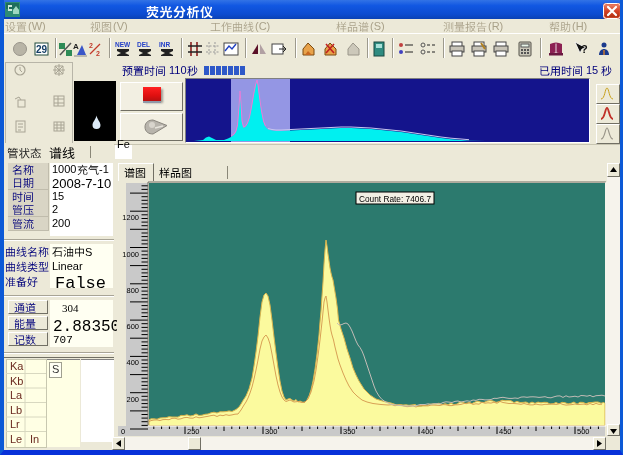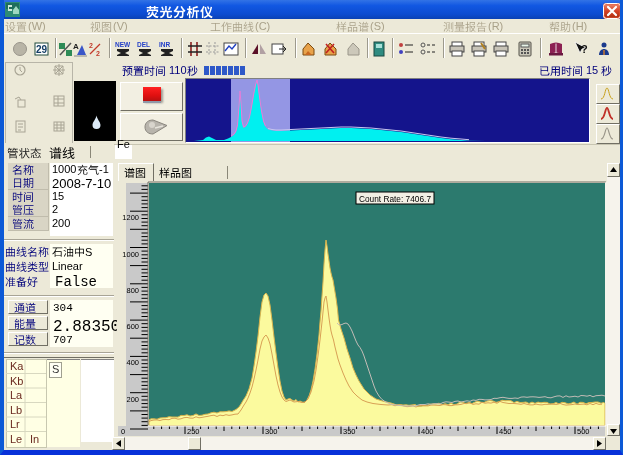--- a/index.html
+++ b/index.html
@@ -323,28 +323,28 @@
       <path transform="translate(0,11.0)" d="M0.7 -8.4V-7.7H3.9C3.3 -5.6 2 -3.5 0.3 -2.2C0.5 -2.1 0.7 -1.8 0.8 -1.6C1.5 -2.2 2.2 -2.9 2.7 -3.6V0.9H3.4V0.1H8.8V0.8H9.6V-4.7H3.4C4 -5.6 4.4 -6.7 4.8 -7.7H10.3V-8.4ZM3.4 -0.6V-4H8.8V-0.6Z M12 -8.5C12.8 -8.2 13.7 -7.7 14.1 -7.3L14.6 -7.9C14.1 -8.3 13.2 -8.8 12.5 -9.1ZM11.5 -5.5C12.2 -5.2 13.1 -4.7 13.5 -4.3L13.9 -4.9C13.5 -5.3 12.6 -5.8 11.9 -6.1ZM11.8 0.2 12.5 0.7C13 -0.2 13.7 -1.4 14.2 -2.4L13.7 -2.9C13.1 -1.8 12.4 -0.5 11.8 0.2ZM17.7 -0.5H15.8V-3.1H17.7ZM18.4 -0.5V-3.1H20.4V-0.5ZM15.1 -6.9V0.8H15.8V0.2H20.4V0.8H21.1V-6.9H18.4V-9.2H17.7V-6.9ZM17.7 -3.8H15.8V-6.2H17.7ZM18.4 -3.8V-6.2H20.4V-3.8Z M27.1 -9.2V-7.2H23.1V-2.1H23.8V-2.8H27.1V0.8H27.9V-2.8H31.1V-2.1H31.9V-7.2H27.9V-9.2ZM23.8 -3.5V-6.5H27.1V-3.5ZM31.1 -3.5H27.9V-6.5H31.1Z" fill="#000"></path>
     </svg>
 <div class="txt" style="left:85px;top:246px;font-size:11px;color:#000">S</div>
 <svg class="ab" style="left:5px;top:260px;" width="45" height="14">
       <path transform="translate(0,11.0)" d="M6.4 -9.1V-7H4.5V-9.1H3.8V-7H1.1V0.9H1.8V0.2H9.2V0.8H9.9V-7H7.1V-9.1ZM1.8 -0.6V-3.1H3.8V-0.6ZM9.2 -0.6H7.1V-3.1H9.2ZM4.5 -0.6V-3.1H6.4V-0.6ZM1.8 -3.8V-6.3H3.8V-3.8ZM9.2 -3.8H7.1V-6.3H9.2ZM4.5 -3.8V-6.3H6.4V-3.8Z M11.6 -0.6 11.8 0.1C12.8 -0.2 14.1 -0.5 15.4 -0.9L15.3 -1.5C13.9 -1.2 12.5 -0.8 11.6 -0.6ZM18.7 -8.6C19.3 -8.3 20 -7.9 20.4 -7.6L20.8 -8.1C20.4 -8.4 19.7 -8.8 19.2 -9ZM11.8 -4.7C11.9 -4.8 12.2 -4.8 13.6 -5C13.1 -4.3 12.7 -3.7 12.4 -3.5C12.1 -3 11.8 -2.8 11.6 -2.7C11.7 -2.5 11.8 -2.2 11.9 -2C12.1 -2.2 12.4 -2.3 15.2 -2.8C15.2 -3 15.2 -3.3 15.2 -3.4L12.9 -3C13.8 -4 14.6 -5.3 15.4 -6.5L14.7 -6.9C14.5 -6.5 14.3 -6.1 14 -5.7L12.6 -5.5C13.2 -6.5 13.9 -7.7 14.4 -8.9L13.7 -9.2C13.2 -7.9 12.4 -6.4 12.2 -6.1C11.9 -5.7 11.7 -5.4 11.5 -5.4C11.6 -5.2 11.7 -4.8 11.8 -4.7ZM20.8 -3.8C20.4 -3.1 19.7 -2.4 19 -1.9C18.8 -2.5 18.6 -3.2 18.5 -4.1L21.4 -4.6L21.2 -5.3L18.4 -4.7C18.3 -5.2 18.3 -5.7 18.3 -6.3L21 -6.7L20.9 -7.3L18.2 -6.9C18.2 -7.7 18.2 -8.4 18.2 -9.2H17.4C17.5 -8.4 17.5 -7.6 17.5 -6.8L15.8 -6.6L15.9 -5.9L17.6 -6.1C17.6 -5.6 17.6 -5.1 17.7 -4.6L15.5 -4.2L15.7 -3.5L17.8 -3.9C17.9 -3 18.1 -2.1 18.4 -1.4C17.4 -0.8 16.3 -0.3 15.2 0C15.4 0.2 15.6 0.5 15.7 0.7C16.7 0.3 17.7 -0.2 18.6 -0.8C19.1 0.2 19.7 0.8 20.4 0.8C21.2 0.8 21.4 0.5 21.6 -0.7C21.4 -0.8 21.2 -1 21 -1.1C21 -0.1 20.8 0.1 20.5 0.1C20 0.1 19.6 -0.4 19.2 -1.2C20.1 -1.9 20.9 -2.7 21.4 -3.5Z M30.2 -9C30 -8.6 29.5 -7.9 29.1 -7.5L29.7 -7.2C30.1 -7.6 30.6 -8.2 31 -8.8ZM24 -8.7C24.5 -8.2 25 -7.6 25.2 -7.2L25.9 -7.5C25.6 -7.9 25.1 -8.5 24.7 -9ZM27.1 -9.2V-7.1H22.8V-6.4H26.5C25.6 -5.4 24.1 -4.6 22.6 -4.2C22.8 -4.1 23 -3.8 23.1 -3.6C24.6 -4.1 26.1 -5 27.1 -6.1V-4.2H27.8V-5.9C29.3 -5.2 30.9 -4.3 31.8 -3.7L32.2 -4.3C31.3 -4.9 29.7 -5.7 28.3 -6.4H32.3V-7.1H27.8V-9.2ZM27.1 -3.9C27.1 -3.5 27 -3.1 26.9 -2.7H22.8V-2H26.6C26.1 -0.9 25 -0.2 22.5 0.2C22.7 0.4 22.9 0.7 22.9 0.9C25.7 0.4 26.9 -0.6 27.5 -2C28.3 -0.4 29.9 0.5 32.1 0.9C32.2 0.7 32.4 0.3 32.6 0.2C30.6 -0.1 29.1 -0.8 28.3 -2H32.3V-2.7H27.7C27.8 -3.1 27.9 -3.5 27.9 -3.9Z M40 -8.6V-4.9H40.7V-8.6ZM42.1 -9.2V-4.2C42.1 -4.1 42.1 -4 41.9 -4C41.7 -4 41.2 -4 40.5 -4C40.6 -3.8 40.7 -3.5 40.8 -3.3C41.5 -3.3 42.1 -3.3 42.4 -3.5C42.7 -3.6 42.8 -3.8 42.8 -4.2V-9.2ZM37.3 -8.1V-6.5H35.9V-6.6V-8.1ZM33.8 -6.5V-5.9H35.1C35 -5.1 34.7 -4.3 33.7 -3.7C33.8 -3.6 34.1 -3.3 34.2 -3.2C35.3 -3.9 35.7 -4.9 35.8 -5.9H37.3V-3.5H38V-5.9H39.3V-6.5H38V-8.1H39.1V-8.8H34.1V-8.1H35.2V-6.6V-6.5ZM38.2 -3.7V-2.4H34.7V-1.7H38.2V-0.2H33.5V0.5H43.5V-0.2H38.9V-1.7H42.3V-2.4H38.9V-3.7Z" fill="#00007B"></path>
     </svg>
 <div class="txt" style="left:52px;top:260px;font-size:11px;color:#000">Linear</div>
 <svg class="ab" style="left:5px;top:275px;" width="34" height="14">
       <path transform="translate(0,11.0)" d="M6.7 -8.9C7 -8.4 7.4 -7.7 7.5 -7.3L8.2 -7.6C8 -8 7.7 -8.7 7.3 -9.1ZM0.5 -8.4C1.1 -7.7 1.8 -6.6 2.1 -6L2.8 -6.3C2.5 -7 1.8 -8 1.2 -8.7ZM0.6 -0 1.3 0.3C1.8 -0.7 2.4 -2.1 2.9 -3.3L2.3 -3.7C1.7 -2.4 1.1 -0.9 0.6 -0ZM4.7 -4.4H7.1V-2.8H4.7ZM4.7 -5V-6.6H7.1V-5ZM4.9 -9.1C4.4 -7.4 3.4 -5.8 2.4 -4.8C2.5 -4.6 2.8 -4.4 2.9 -4.2C3.3 -4.7 3.7 -5.2 4 -5.7V0.9H4.7V0.1H10.5V-0.6H7.8V-2.2H10V-2.8H7.8V-4.4H10V-5H7.8V-6.6H10.2V-7.2H4.9C5.2 -7.8 5.4 -8.4 5.6 -9ZM4.7 -2.2H7.1V-0.6H4.7Z M18.6 -7.6C18.1 -7 17.3 -6.5 16.5 -6.1C15.7 -6.5 15.1 -6.9 14.6 -7.5L14.7 -7.6ZM15.1 -9.3C14.5 -8.3 13.5 -7.2 11.9 -6.4C12 -6.3 12.3 -6 12.4 -5.9C13 -6.2 13.6 -6.6 14.1 -7C14.5 -6.5 15.1 -6.1 15.7 -5.7C14.4 -5.1 12.8 -4.7 11.4 -4.5C11.5 -4.3 11.6 -4 11.7 -3.8C13.3 -4.1 15 -4.6 16.5 -5.3C17.9 -4.6 19.5 -4.2 21.2 -3.9C21.3 -4.2 21.5 -4.5 21.7 -4.6C20.1 -4.8 18.5 -5.2 17.3 -5.7C18.3 -6.3 19.2 -7.1 19.8 -8L19.4 -8.3L19.2 -8.3H15.3C15.5 -8.5 15.7 -8.8 15.9 -9.1ZM13.7 -1.5H16.1V-0.2H13.7ZM13.7 -2.1V-3.3H16.1V-2.1ZM19.3 -1.5V-0.2H16.9V-1.5ZM19.3 -2.1H16.9V-3.3H19.3ZM12.9 -3.9V0.9H13.7V0.5H19.3V0.8H20.1V-3.9Z M22.7 -3.2C23.3 -2.8 24 -2.3 24.5 -1.9C23.9 -0.9 23.2 -0.2 22.3 0.3C22.5 0.4 22.7 0.7 22.8 0.8C23.7 0.3 24.5 -0.4 25.1 -1.4C25.6 -0.9 26 -0.5 26.3 -0.2L26.8 -0.8C26.5 -1.2 26 -1.6 25.5 -2.1C26.1 -3.3 26.5 -4.9 26.7 -6.9L26.2 -7L26.1 -7H24.4C24.5 -7.7 24.7 -8.5 24.8 -9.2L24 -9.2C24 -8.5 23.8 -7.7 23.7 -7H22.5V-6.3H23.5C23.3 -5.1 23 -4 22.7 -3.2ZM25.9 -6.3C25.7 -4.8 25.4 -3.5 24.9 -2.5C24.5 -2.9 24 -3.2 23.6 -3.5C23.8 -4.3 24 -5.3 24.2 -6.3ZM29.3 -5.8V-4.5H26.7V-3.8H29.3V-0C29.3 0.1 29.2 0.2 29.1 0.2C28.9 0.2 28.3 0.2 27.6 0.2C27.7 0.4 27.9 0.7 27.9 0.9C28.8 0.9 29.3 0.8 29.6 0.7C29.9 0.6 30.1 0.4 30.1 -0V-3.8H32.5V-4.5H30.1V-5.7C30.8 -6.3 31.6 -7.2 32.2 -8.1L31.7 -8.4L31.5 -8.4H27.2V-7.7H31C30.5 -7.1 29.9 -6.3 29.3 -5.8Z" fill="#00007B"></path>
     </svg>
-<div class="txt" style="left:55px;top:274px;font-size:14px;font-family:'Liberation Mono',monospace;color:#000">False</div>
+<div class="txt" style="left:55px;top:274px;font-size:17px;font-family:'Liberation Mono',monospace;color:#000">False</div>
 <div class="ab" style="left:4px;top:295px;width:110px;height:1px;background:#A8A496;border-bottom:1px solid #fff"></div>
 <div class="ab" style="left:50px;top:300px;width:63px;height:47px;background:#FFFFF2"></div>
 <div class="ab raised" style="left:8px;top:300px;width:40px;height:14px;background:#ECE9D8;box-sizing:border-box"></div>
 <svg class="ab" style="left:14px;top:301px;" width="23" height="14">
       <path transform="translate(0,11.0)" d="M0.7 -8.4C1.4 -7.8 2.2 -7 2.6 -6.5L3.2 -7C2.8 -7.5 1.9 -8.2 1.3 -8.8ZM2.8 -5.1H0.5V-4.4H2.1V-1.2C1.6 -1 1 -0.5 0.5 0.1L0.9 0.7C1.5 -0 2 -0.6 2.4 -0.6C2.7 -0.6 3.1 -0.3 3.5 0C4.3 0.5 5.2 0.6 6.6 0.6C7.7 0.6 9.7 0.5 10.4 0.5C10.4 0.3 10.6 -0 10.6 -0.2C9.5 -0.1 7.9 -0 6.6 -0C5.3 -0 4.4 -0.1 3.7 -0.6C3.3 -0.8 3 -1.1 2.8 -1.2ZM4 -8.8V-8.2H8.8C8.3 -7.9 7.7 -7.5 7.1 -7.2C6.5 -7.5 6 -7.7 5.5 -7.9L5 -7.4C5.7 -7.2 6.6 -6.8 7.2 -6.5H4V-0.8H4.7V-2.6H6.7V-0.8H7.3V-2.6H9.3V-1.5C9.3 -1.4 9.3 -1.4 9.2 -1.3C9 -1.3 8.5 -1.3 8 -1.4C8.1 -1.2 8.2 -0.9 8.2 -0.7C9 -0.7 9.4 -0.7 9.7 -0.9C10 -1 10.1 -1.1 10.1 -1.5V-6.5H8.6C8.4 -6.6 8.1 -6.8 7.8 -6.9C8.6 -7.3 9.5 -7.9 10.1 -8.5L9.6 -8.8L9.4 -8.8ZM9.3 -5.9V-4.8H7.3V-5.9ZM4.7 -4.3H6.7V-3.2H4.7ZM4.7 -4.8V-5.9H6.7V-4.8ZM9.3 -4.3V-3.2H7.3V-4.3Z M11.7 -8.4C12.3 -7.9 13 -7.1 13.3 -6.6L13.9 -7C13.6 -7.5 12.9 -8.3 12.3 -8.8ZM15.9 -4.1H19.7V-3.1H15.9ZM15.9 -2.5H19.7V-1.6H15.9ZM15.9 -5.6H19.7V-4.6H15.9ZM15.2 -6.1V-1H20.5V-6.1H17.8C17.9 -6.4 18.1 -6.8 18.2 -7.1H21.4V-7.7H19.3C19.6 -8.1 19.9 -8.6 20.1 -9L19.4 -9.2C19.2 -8.8 18.9 -8.2 18.5 -7.7H16.4L17 -8C16.9 -8.4 16.5 -8.9 16.2 -9.3L15.6 -9C15.9 -8.6 16.2 -8.1 16.4 -7.7H14.4V-7.1H17.4C17.3 -6.8 17.2 -6.4 17.1 -6.1ZM13.8 -5.3H11.6V-4.6H13.1V-1.1C12.7 -1 12.1 -0.5 11.5 0.1L12 0.7C12.5 0 13.1 -0.6 13.5 -0.6C13.7 -0.6 14.1 -0.2 14.5 0C15.3 0.5 16.2 0.6 17.5 0.6C18.6 0.6 20.5 0.5 21.4 0.5C21.4 0.3 21.5 -0.1 21.6 -0.3C20.5 -0.1 18.9 -0.1 17.6 -0.1C16.3 -0.1 15.4 -0.1 14.7 -0.5C14.3 -0.8 14.1 -1 13.8 -1.1Z" fill="#00007B"></path>
     </svg>
-<div class="txt" style="left:53px;top:302px;font-size:11px;font-family:Liberation Mono, monospace;color:#000">304</div>
+<div class="txt" style="left:62px;top:302px;font-size:11px;font-family:Liberation Serif, serif;color:#000">304</div>
 <div class="ab raised" style="left:8px;top:315.8px;width:40px;height:14px;background:#ECE9D8;box-sizing:border-box"></div>
 <svg class="ab" style="left:14px;top:316.8px;" width="23" height="14">
       <path transform="translate(0,11.0)" d="M4.3 -4.7V-3.7H1.8V-4.7ZM1.1 -5.3V0.8H1.8V-1.4H4.3V-0C4.3 0.1 4.2 0.2 4.1 0.2C3.9 0.2 3.5 0.2 2.9 0.1C3 0.3 3.1 0.6 3.2 0.8C3.9 0.8 4.3 0.8 4.6 0.7C4.9 0.6 5 0.4 5 -0V-5.3ZM1.8 -3.1H4.3V-2H1.8ZM9.5 -8.4C8.8 -8 7.8 -7.6 6.8 -7.3V-9.2H6.1V-5.5C6.1 -4.6 6.3 -4.4 7.3 -4.4C7.6 -4.4 9.1 -4.4 9.3 -4.4C10.2 -4.4 10.4 -4.8 10.5 -6.1C10.3 -6.1 10 -6.3 9.8 -6.4C9.8 -5.3 9.7 -5.1 9.3 -5.1C8.9 -5.1 7.6 -5.1 7.4 -5.1C6.9 -5.1 6.8 -5.2 6.8 -5.5V-6.7C7.9 -7 9.1 -7.4 10 -7.8ZM9.6 -3.5C8.9 -3.1 7.8 -2.6 6.8 -2.3V-4.1H6.1V-0.3C6.1 0.5 6.3 0.8 7.4 0.8C7.6 0.8 9.1 0.8 9.4 0.8C10.3 0.8 10.5 0.4 10.6 -1.1C10.4 -1.1 10.1 -1.3 9.9 -1.4C9.9 -0.1 9.8 0.1 9.3 0.1C9 0.1 7.7 0.1 7.4 0.1C6.9 0.1 6.8 0 6.8 -0.3V-1.7C7.9 -2 9.2 -2.4 10.1 -2.9ZM0.9 -6.1C1.1 -6.2 1.5 -6.3 4.6 -6.5C4.7 -6.3 4.8 -6.1 4.9 -5.9L5.5 -6.2C5.3 -6.8 4.6 -7.8 4 -8.6L3.4 -8.3C3.7 -7.9 4 -7.5 4.3 -7L1.7 -6.9C2.2 -7.5 2.7 -8.2 3.1 -9L2.3 -9.2C2 -8.4 1.4 -7.5 1.2 -7.3C1 -7 0.8 -6.9 0.7 -6.8C0.8 -6.6 0.9 -6.3 0.9 -6.1Z M13.7 -7.3H19.3V-6.7H13.7ZM13.7 -8.4H19.3V-7.8H13.7ZM13 -8.9V-6.2H20V-8.9ZM11.6 -5.7V-5.1H21.4V-5.7ZM13.5 -3H16.1V-2.3H13.5ZM16.8 -3H19.6V-2.3H16.8ZM13.5 -4.1H16.1V-3.5H13.5ZM16.8 -4.1H19.6V-3.5H16.8ZM11.5 0V0.6H21.5V0H16.8V-0.7H20.6V-1.2H16.8V-1.9H20.4V-4.6H12.8V-1.9H16.1V-1.2H12.4V-0.7H16.1V0Z" fill="#00007B"></path>
     </svg>
 <div class="txt" style="left:53px;top:317.8px;font-size:16px;font-family:Liberation Mono, monospace;color:#000">2.88350</div>
 <div class="ab raised" style="left:8px;top:331.6px;width:40px;height:14px;background:#ECE9D8;box-sizing:border-box"></div>
 <svg class="ab" style="left:14px;top:332.6px;" width="23" height="14">
       <path transform="translate(0,11.0)" d="M1.4 -8.5C2 -7.9 2.8 -7.2 3.1 -6.7L3.7 -7.2C3.3 -7.7 2.5 -8.4 1.9 -8.9ZM0.5 -5.7V-5H2.3V-1C2.3 -0.4 2 -0.1 1.8 0.1C1.9 0.2 2.1 0.5 2.2 0.6C2.4 0.4 2.6 0.2 4.5 -1.1C4.4 -1.2 4.3 -1.5 4.2 -1.7L3 -0.9V-5.7ZM4.6 -8.4V-7.7H9V-4.8H4.8V-0.5C4.8 0.5 5.2 0.7 6.4 0.7C6.7 0.7 8.7 0.7 9 0.7C10.2 0.7 10.4 0.2 10.6 -1.6C10.3 -1.6 10 -1.7 9.8 -1.9C9.8 -0.3 9.7 -0 9 -0C8.5 -0 6.8 -0 6.4 -0C5.7 -0 5.6 -0.1 5.6 -0.5V-4.1H9V-3.5H9.8V-8.4Z M15.9 -9C15.7 -8.6 15.3 -7.9 15.1 -7.5L15.5 -7.3C15.8 -7.7 16.2 -8.2 16.5 -8.7ZM12 -8.7C12.3 -8.2 12.6 -7.6 12.7 -7.2L13.3 -7.5C13.2 -7.9 12.9 -8.5 12.6 -8.9ZM15.6 -2.9C15.3 -2.3 14.9 -1.8 14.5 -1.4C14.1 -1.6 13.6 -1.8 13.2 -2C13.4 -2.2 13.5 -2.6 13.7 -2.9ZM12.3 -1.7C12.8 -1.5 13.4 -1.2 14 -0.9C13.3 -0.4 12.4 -0 11.5 0.2C11.6 0.3 11.8 0.6 11.8 0.8C12.8 0.5 13.8 0.1 14.6 -0.6C15 -0.4 15.3 -0.2 15.6 0L16 -0.5C15.8 -0.6 15.5 -0.8 15.1 -1C15.7 -1.7 16.1 -2.4 16.4 -3.4L16 -3.6L15.9 -3.5H14L14.3 -4.1L13.6 -4.2C13.5 -4 13.4 -3.8 13.3 -3.5H11.8V-2.9H13C12.7 -2.5 12.5 -2 12.3 -1.7ZM13.9 -9.2V-7.1H11.6V-6.5H13.7C13.1 -5.8 12.3 -5.1 11.5 -4.7C11.6 -4.6 11.8 -4.3 11.9 -4.2C12.6 -4.5 13.3 -5.2 13.9 -5.9V-4.4H14.6V-6C15.1 -5.6 15.8 -5.1 16.1 -4.8L16.5 -5.3C16.3 -5.5 15.2 -6.2 14.7 -6.5H16.8V-7.1H14.6V-9.2ZM18 -9.1C17.7 -7.2 17.2 -5.4 16.3 -4.2C16.5 -4.1 16.8 -3.9 16.9 -3.7C17.2 -4.2 17.4 -4.7 17.7 -5.3C17.9 -4.1 18.2 -3.1 18.7 -2.2C18.1 -1.1 17.2 -0.3 16 0.3C16.1 0.4 16.3 0.7 16.4 0.9C17.5 0.3 18.4 -0.5 19 -1.5C19.6 -0.5 20.3 0.2 21.2 0.8C21.3 0.6 21.5 0.3 21.7 0.2C20.7 -0.3 20 -1.1 19.4 -2.2C20 -3.3 20.4 -4.7 20.6 -6.4H21.4V-7.1H18.2C18.4 -7.7 18.5 -8.3 18.6 -9ZM19.9 -6.4C19.8 -5 19.5 -3.9 19.1 -2.9C18.6 -4 18.3 -5.1 18.1 -6.4Z" fill="#00007B"></path>
     </svg>
 <div class="txt" style="left:53px;top:333.6px;font-size:11px;font-family:'Liberation Mono',monospace;color:#000">707</div>

